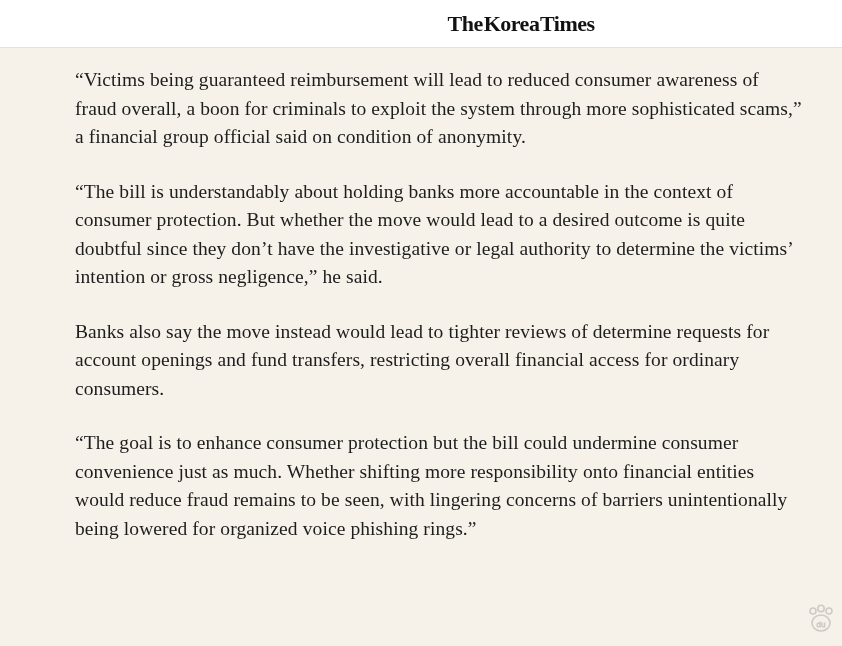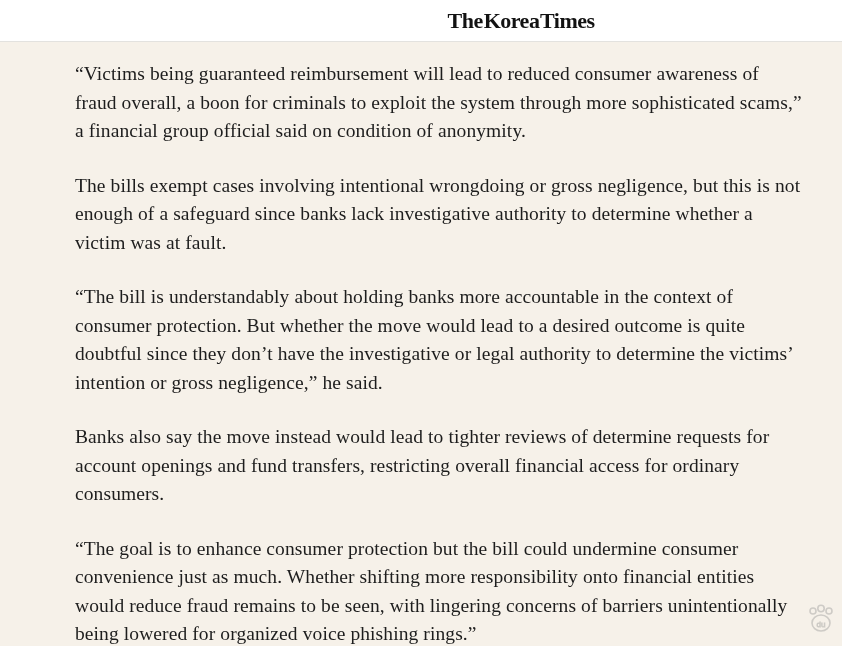--- a/index.html
+++ b/index.html
@@ -8,21 +8,21 @@
     height: 646px;
     overflow: hidden;
   }
   body {
     background: #f6f1e9;
     font-family: "Liberation Serif", "DejaVu Serif", serif;
     position: relative;
   }
   .masthead-bar {
     width: 842px;
-    height: 42px;
+    height: 48px;
     background: #ffffff;
     border-bottom: 1px solid #e3e2df;
     display: flex;
     align-items: center;
     justify-content: center;
     padding-left: 200px; 
   }
   .masthead {
     font-family: "Liberation Serif", "DejaVu Serif", serif;
     font-weight: 700;
@@ -72,21 +72,20 @@
 </style>
 </head>
 <body>
 
 <header class="masthead-bar">
   <div class="masthead">The Korea Times</div>
 </header>
 
 <main class="article">
   <p>“Victims being guaranteed reimbursement will lead to reduced consumer awareness of fraud overall, a boon for criminals to exploit the system through more sophisticated scams,” a financial group official said on condition of anonymity.</p>
-  <p>The bills exempt cases involving intentional wrongdoing or gross negligence, but this is not enough of a safeguard since banks lack investigative authority to determine whether a victim was at fault.</p>
   <p>“The bill is understandably about holding banks more accountable in the context of consumer protection. But whether the move would lead to a desired outcome is quite doubtful since they don’t have the investigative or legal authority to determine the victims’ intention or gross negligence,” he said.</p>
   <p>Banks also say the move instead would lead to tighter reviews of determine requests for account openings and fund transfers, restricting overall financial access for ordinary consumers.</p>
   <p>“The goal is to enhance consumer protection but the bill could undermine consumer convenience just as much. Whether shifting more responsibility onto financial entities would reduce fraud remains to be seen, with lingering concerns of barriers unintentionally being lowered for organized voice phishing rings.”</p>
 </main>
 
 <div class="watermark">
   <svg class="paw-icon" width="30" height="32" viewBox="0 0 30 32" fill="none" stroke="#cecbc6" stroke-width="1.6">
     <circle cx="7" cy="9" r="3"></circle>
     <circle cx="15" cy="6.5" r="3.2"></circle>
     <circle cx="23" cy="9" r="3"></circle>

